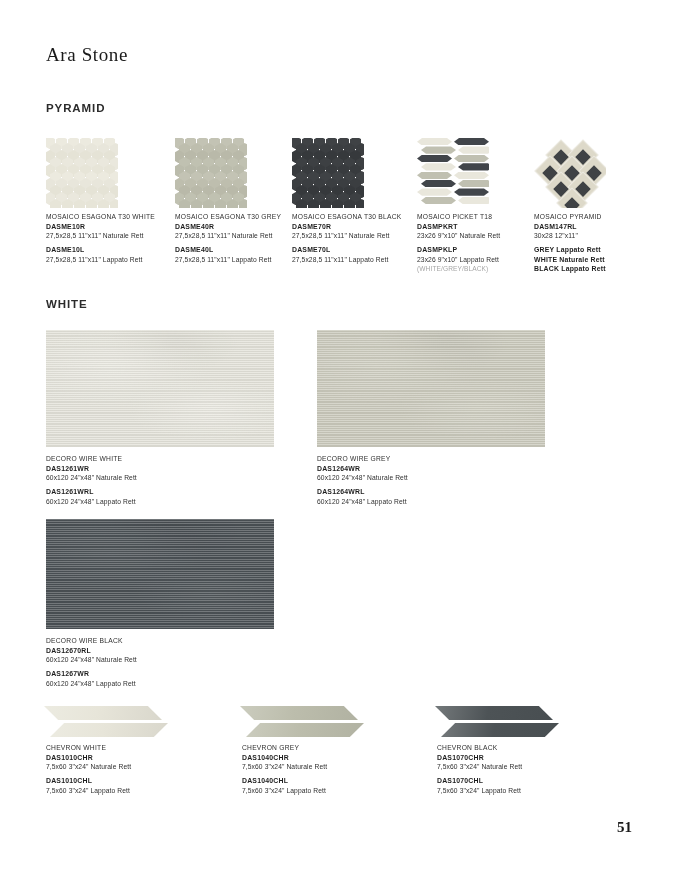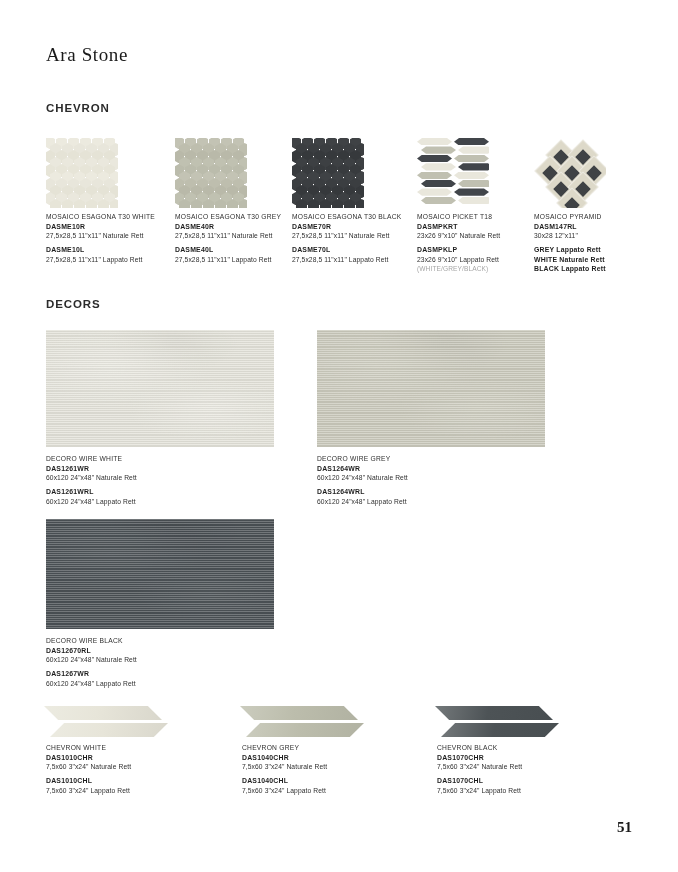--- a/index.html
+++ b/index.html
@@ -166,21 +166,21 @@
     color: #1a1a1a;
   }
 </style>
 </head>
 <body>
 
 <div class="page">
 
   <div class="brand-title">Ara Stone</div>
 
-  <div class="section-title mosaics">CHEVRON</div>
+  <div class="section-title mosaics">PYRAMID</div>
 
   <div class="mosaic-item" style="left:46px;">
     <div class="mosaic-swatch" id="mos-sw-0">
         <div class="hexgrid">
           <div class="hex" style="background: rgb(236, 234, 223); left: -2px; top: -2px; width: 11.4px; height: 13.2px;"></div>
           <div class="hex" style="background: rgb(236, 234, 223); left: 10px; top: -2px; width: 11.4px; height: 13.2px;"></div>
           <div class="hex" style="background: rgb(236, 234, 223); left: 22px; top: -2px; width: 11.4px; height: 13.2px;"></div>
           <div class="hex" style="background: rgb(236, 234, 223); left: 34px; top: -2px; width: 11.4px; height: 13.2px;"></div>
           <div class="hex" style="background: rgb(236, 234, 223); left: 46px; top: -2px; width: 11.4px; height: 13.2px;"></div>
           <div class="hex" style="background: rgb(236, 234, 223); left: 58px; top: -2px; width: 11.4px; height: 13.2px;"></div>
@@ -465,21 +465,21 @@
   <div class="mosaic-caption cap" style="left:534px; width:110px;">
     <div class="cap-name">MOSAICO PYRAMID</div>
     <div class="cap-code">DASM147RL</div>
     <div class="cap-size">30x28  12"x11"</div>
     <div class="gap"></div>
     <div class="cap-code">GREY Lappato Rett</div>
     <div class="cap-code">WHITE Naturale Rett</div>
     <div class="cap-code">BLACK Lappato Rett</div>
   </div>
 
-  <div class="section-title decors">DECORS</div>
+  <div class="section-title decors">WHITE</div>
 
   <div class="decor-item" style="left:46px; top:330px;">
     <div class="decor-panel" id="dec-panel-0" style="width: 228px; height: 117px; background: rgb(228, 227, 218);">
       <div class="mottle" style="background: radial-gradient(70% 55% at 28% 32%, rgb(240, 239, 232) 0%, transparent 62%), radial-gradient(60% 45% at 72% 68%, rgb(240, 239, 232) 0%, transparent 60%), radial-gradient(45% 38% at 55% 12%, rgb(212, 211, 203) 0%, transparent 65%);"></div>
     </div>
     <div class="decor-caption cap">
       <div class="cap-name">DECORO WIRE WHITE</div>
       <div class="cap-code">DAS1261WR</div>
       <div class="cap-size">60x120  24"x48"  Naturale Rett</div>
       <div class="gap"></div>

